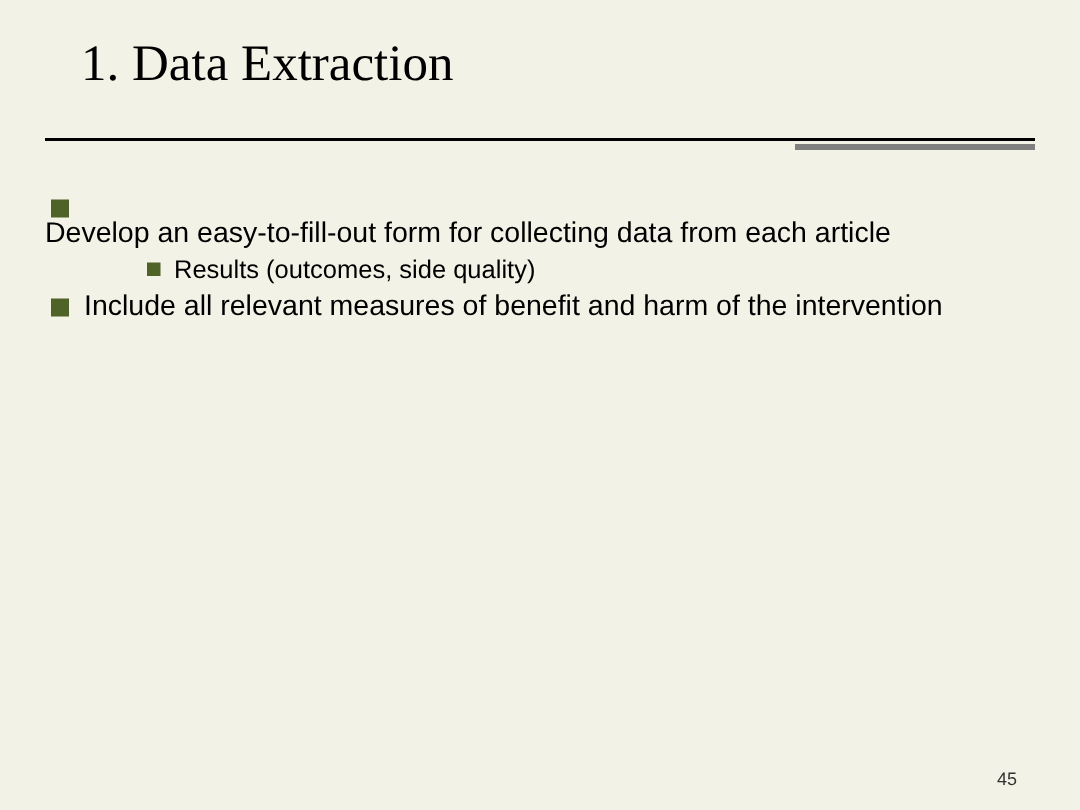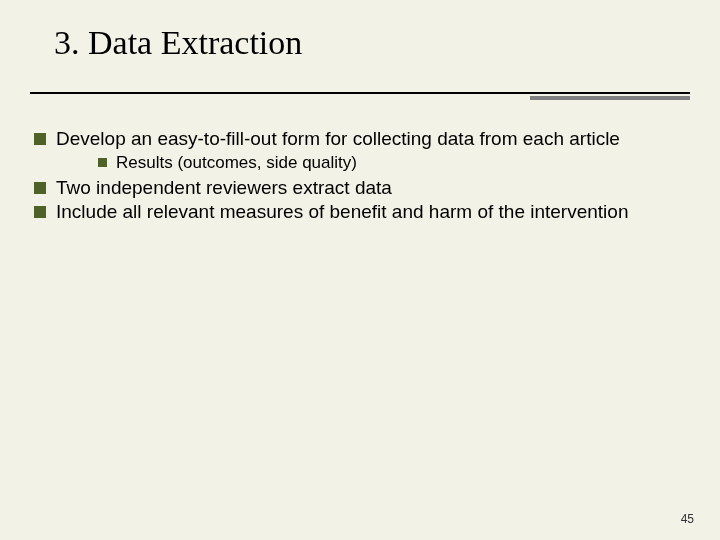--- a/index.html
+++ b/index.html
@@ -38,21 +38,21 @@
   .content {
     font-size: 19px;
     line-height: 1.2;
     margin-left: 0;
   }
   .item {
     display: flex;
     align-items: flex-start;
     margin-bottom: 1px;
   }
-  .item.sp { margin-bottom: 2px; }
+  .item.sp { margin-bottom: 2px; flex-direction: column; }
   .bullet-lg {
     width: 12px;
     height: 12px;
     background: #4f6228;
     flex-shrink: 0;
     margin-top: 5px;
     margin-right: 10px;
     margin-left: 4px;
   }
   .bullet-sm {
@@ -67,29 +67,29 @@
   .sub-list {
     margin-left: 68px;
     font-size: 17px;
     margin-top: 2px;
     margin-bottom: 4px;
   }
   .sub-list .item { margin-bottom: 1px; }
   .page-num {
     position: absolute;
     bottom: 14px;
-    right: 26px;
+    right: 42px;
     font-size: 12px;
     color: #333;
   }
 </style>
 </head>
 <body>
 
-<div class="title">3. Data Extraction</div>
+<div class="title">1. Data Extraction</div>
 
 <div class="rule-wrap clearfix">
   <div class="rule-line"></div>
   <div class="rule-shadow"></div>
 </div>
 
 <div class="content">
 
   <div class="item sp">
     <div class="bullet-lg"></div>
@@ -98,22 +98,18 @@
 
   <div class="sub-list">
     <div class="item">
       <div class="bullet-sm"></div>
       <div class="item-text">Results (outcomes, side quality)</div>
     </div>
   </div>
 
   <div class="item">
     <div class="bullet-lg"></div>
-    <div class="item-text">Two independent reviewers extract data</div>
-  </div>
-  <div class="item">
-    <div class="bullet-lg"></div>
     <div class="item-text">Include all relevant measures of benefit and harm of the intervention</div>
   </div>
 
 </div>
 
 <div class="page-num">45</div>
 
 </body></html>

